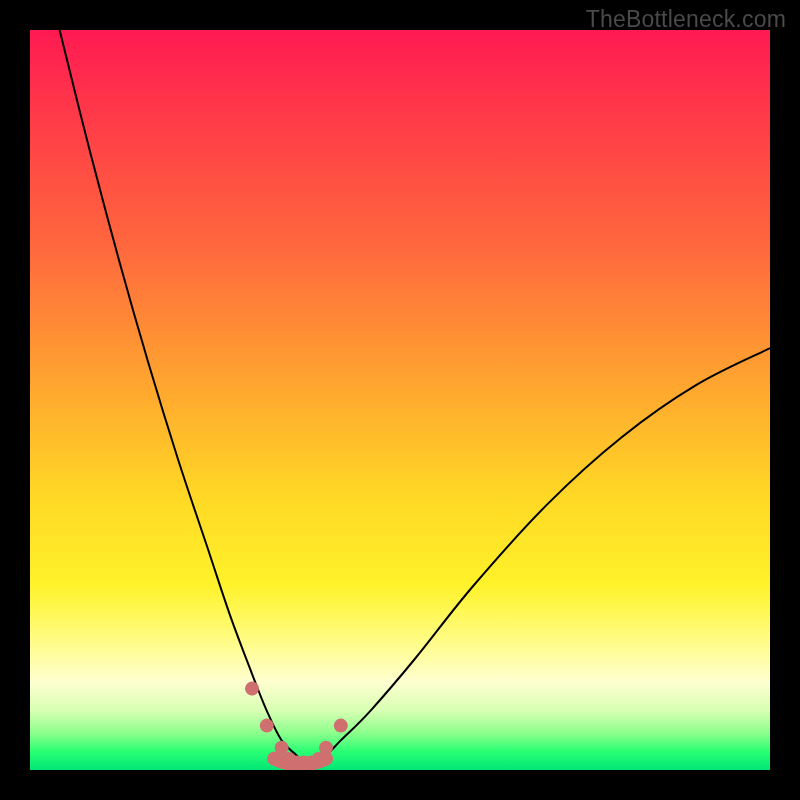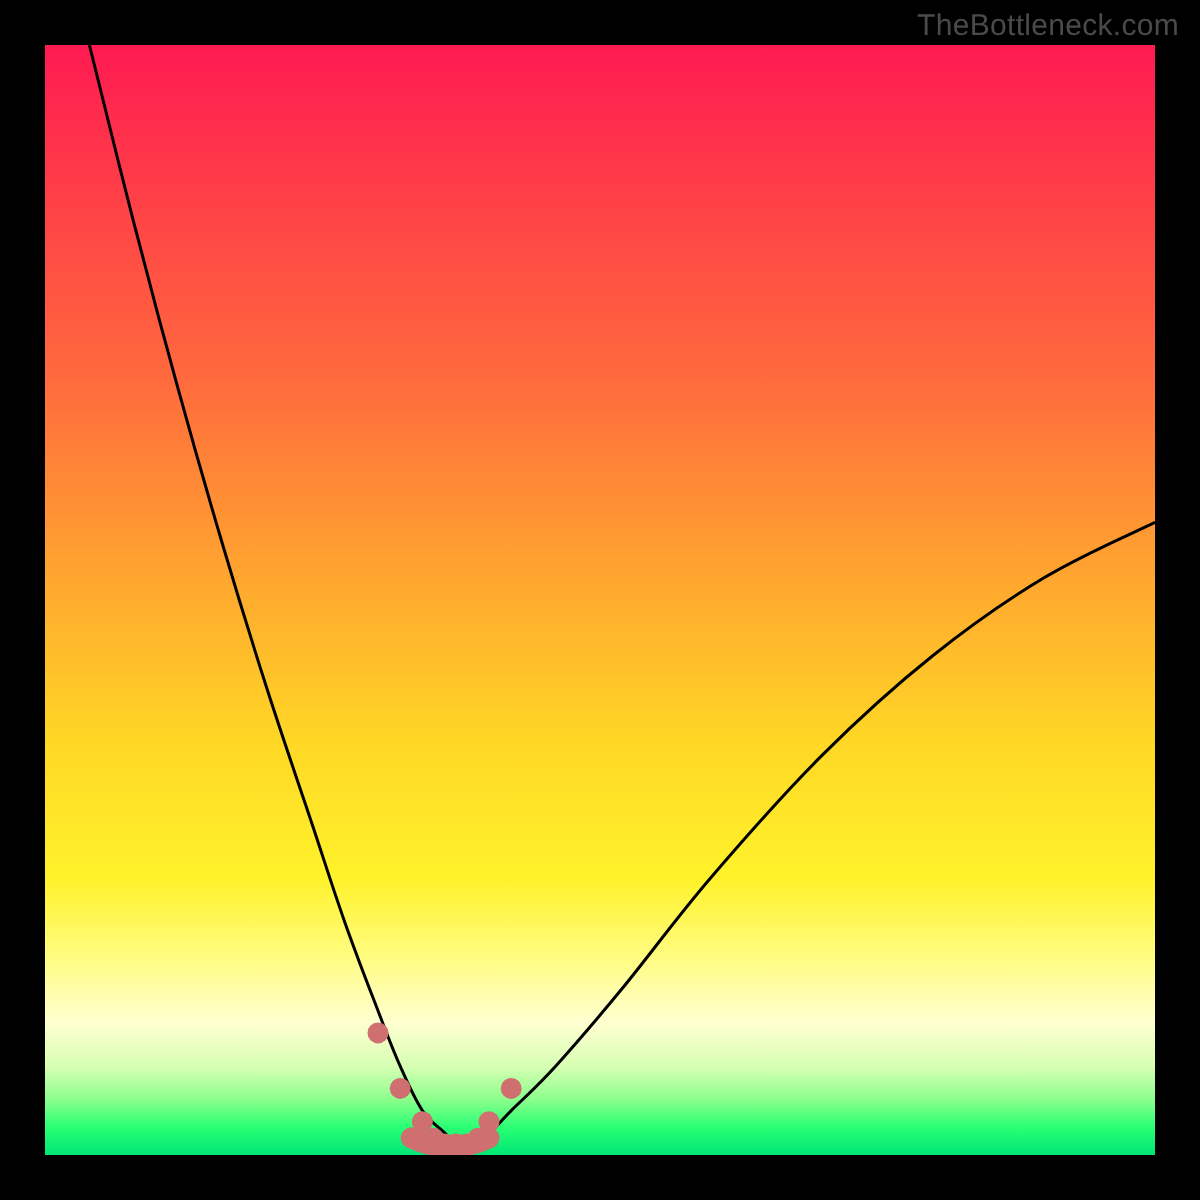--- a/index.html
+++ b/index.html
@@ -39,21 +39,21 @@
       #8cff8c 95%,
       #2aff74 97.5%,
       #00e676 100%
     );
   }
   .watermark {
     position: absolute;
     top: 6px;
     right: 14px;
     font-family: Arial, Helvetica, sans-serif;
-    font-size: 20px;
+    font-size: 23px;
     color: #4a4a4a;
     letter-spacing: 0.2px;
     user-select: none;
   }
   svg.curve {
     position: absolute;
     left: 0;
     top: 0;
     width: 740px;
     height: 740px;

